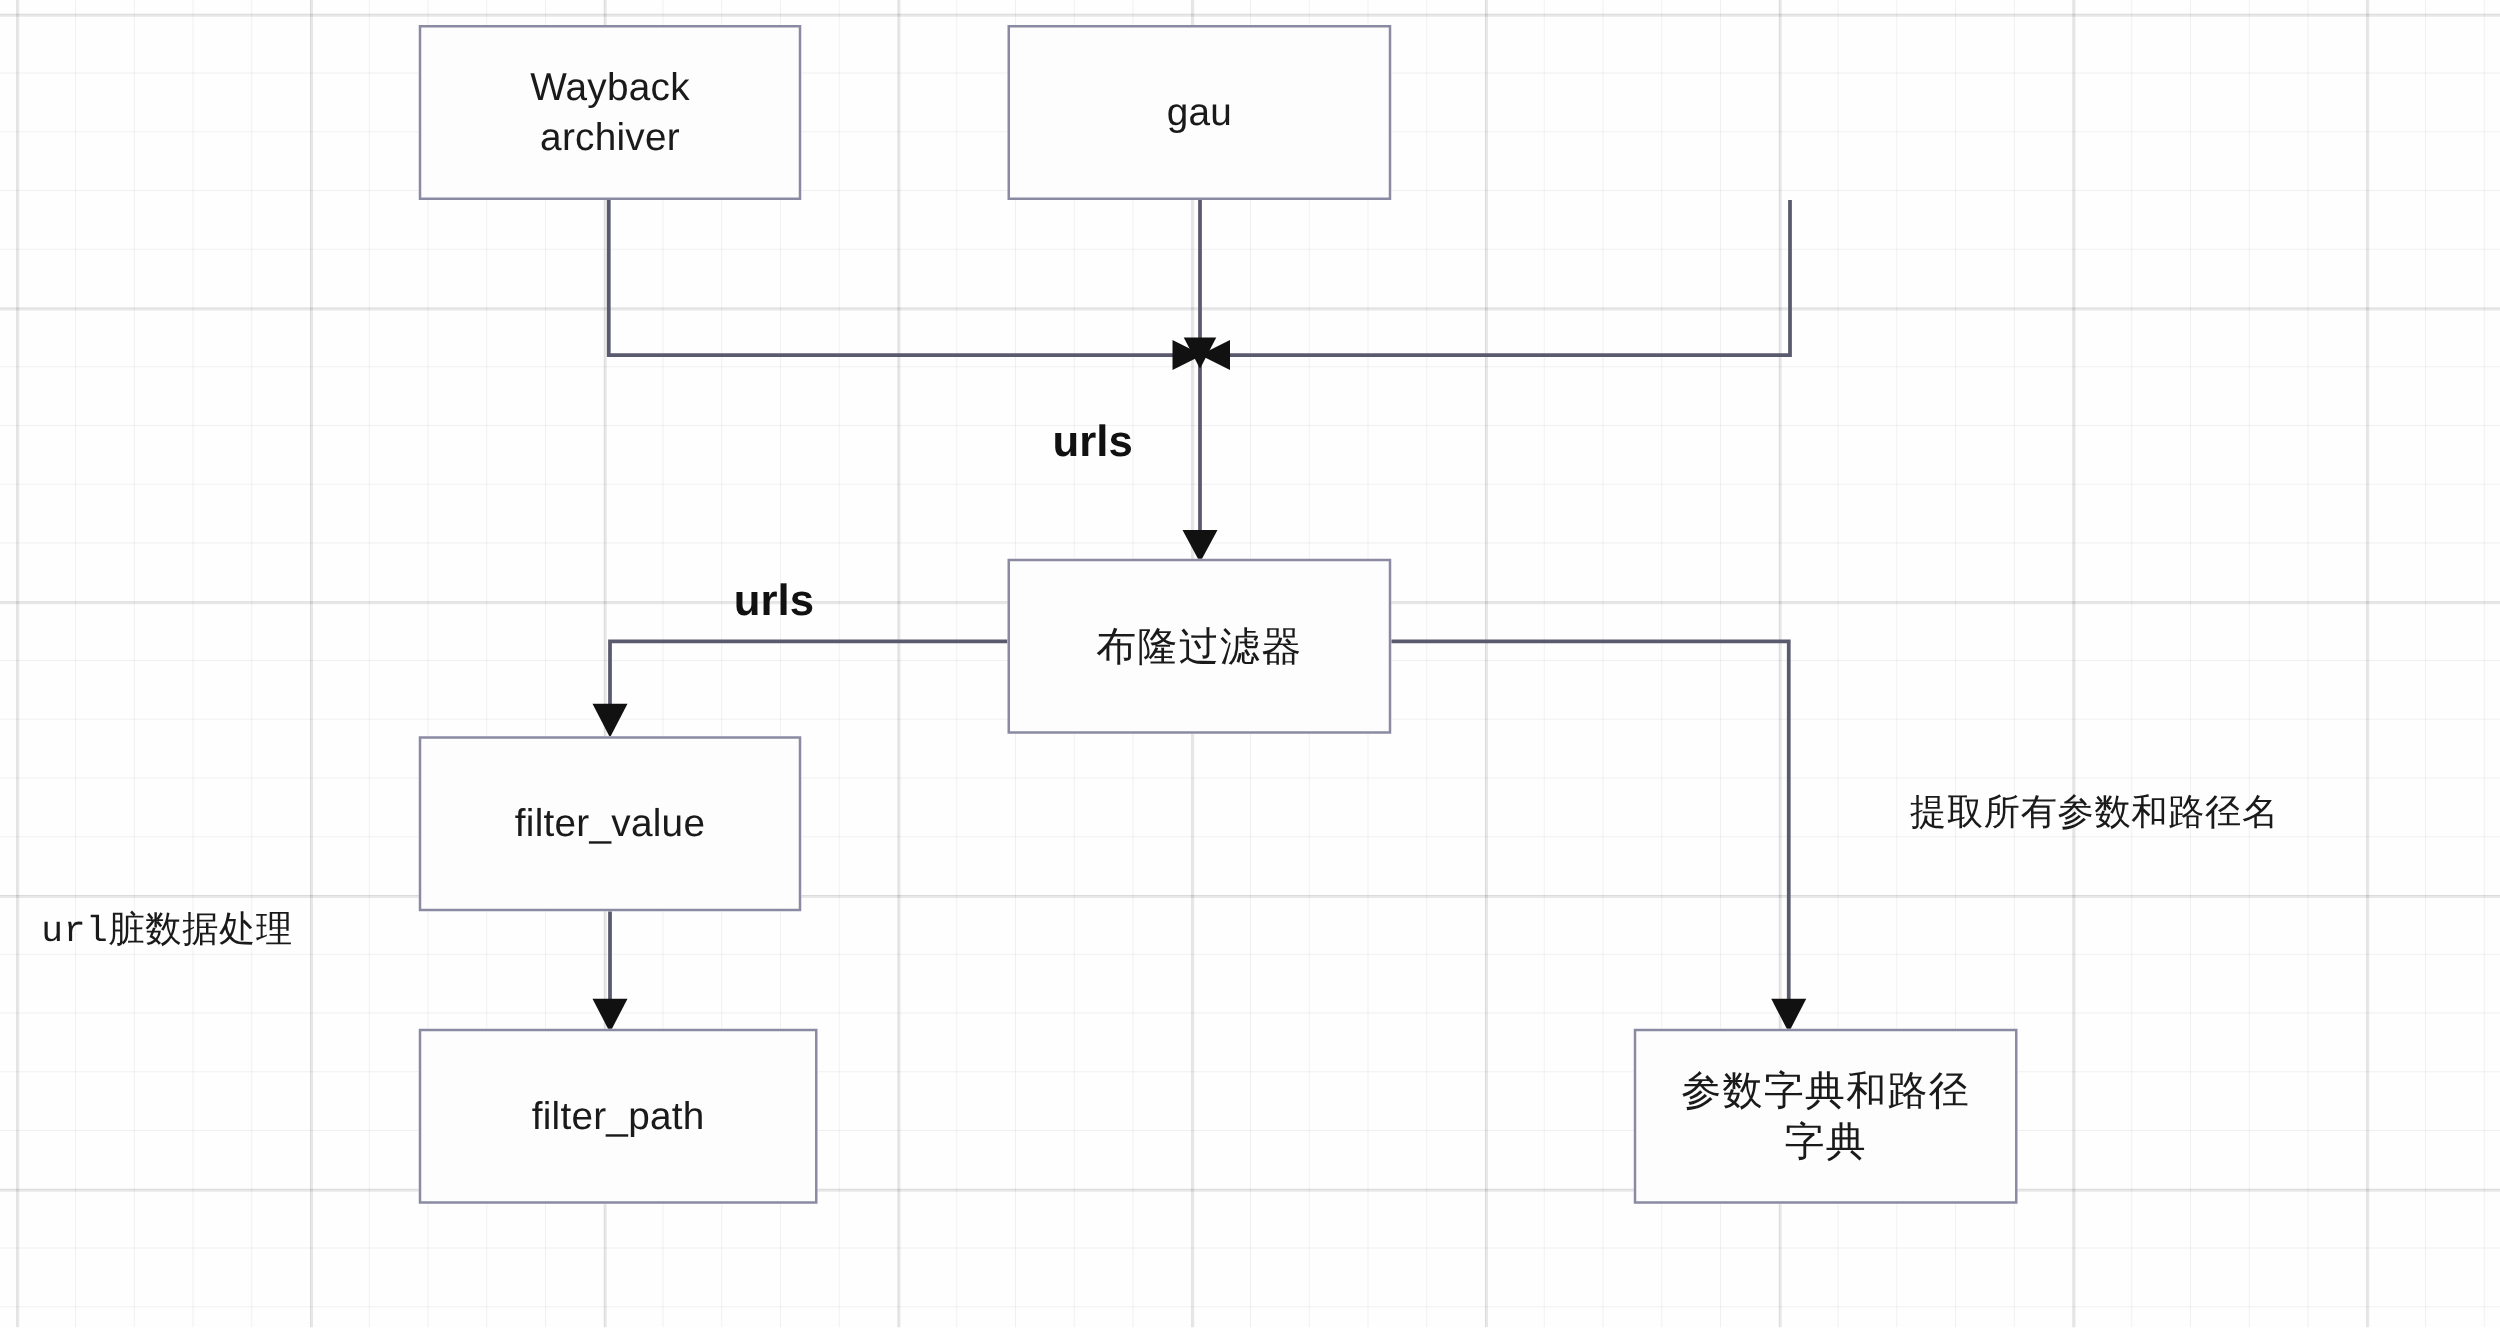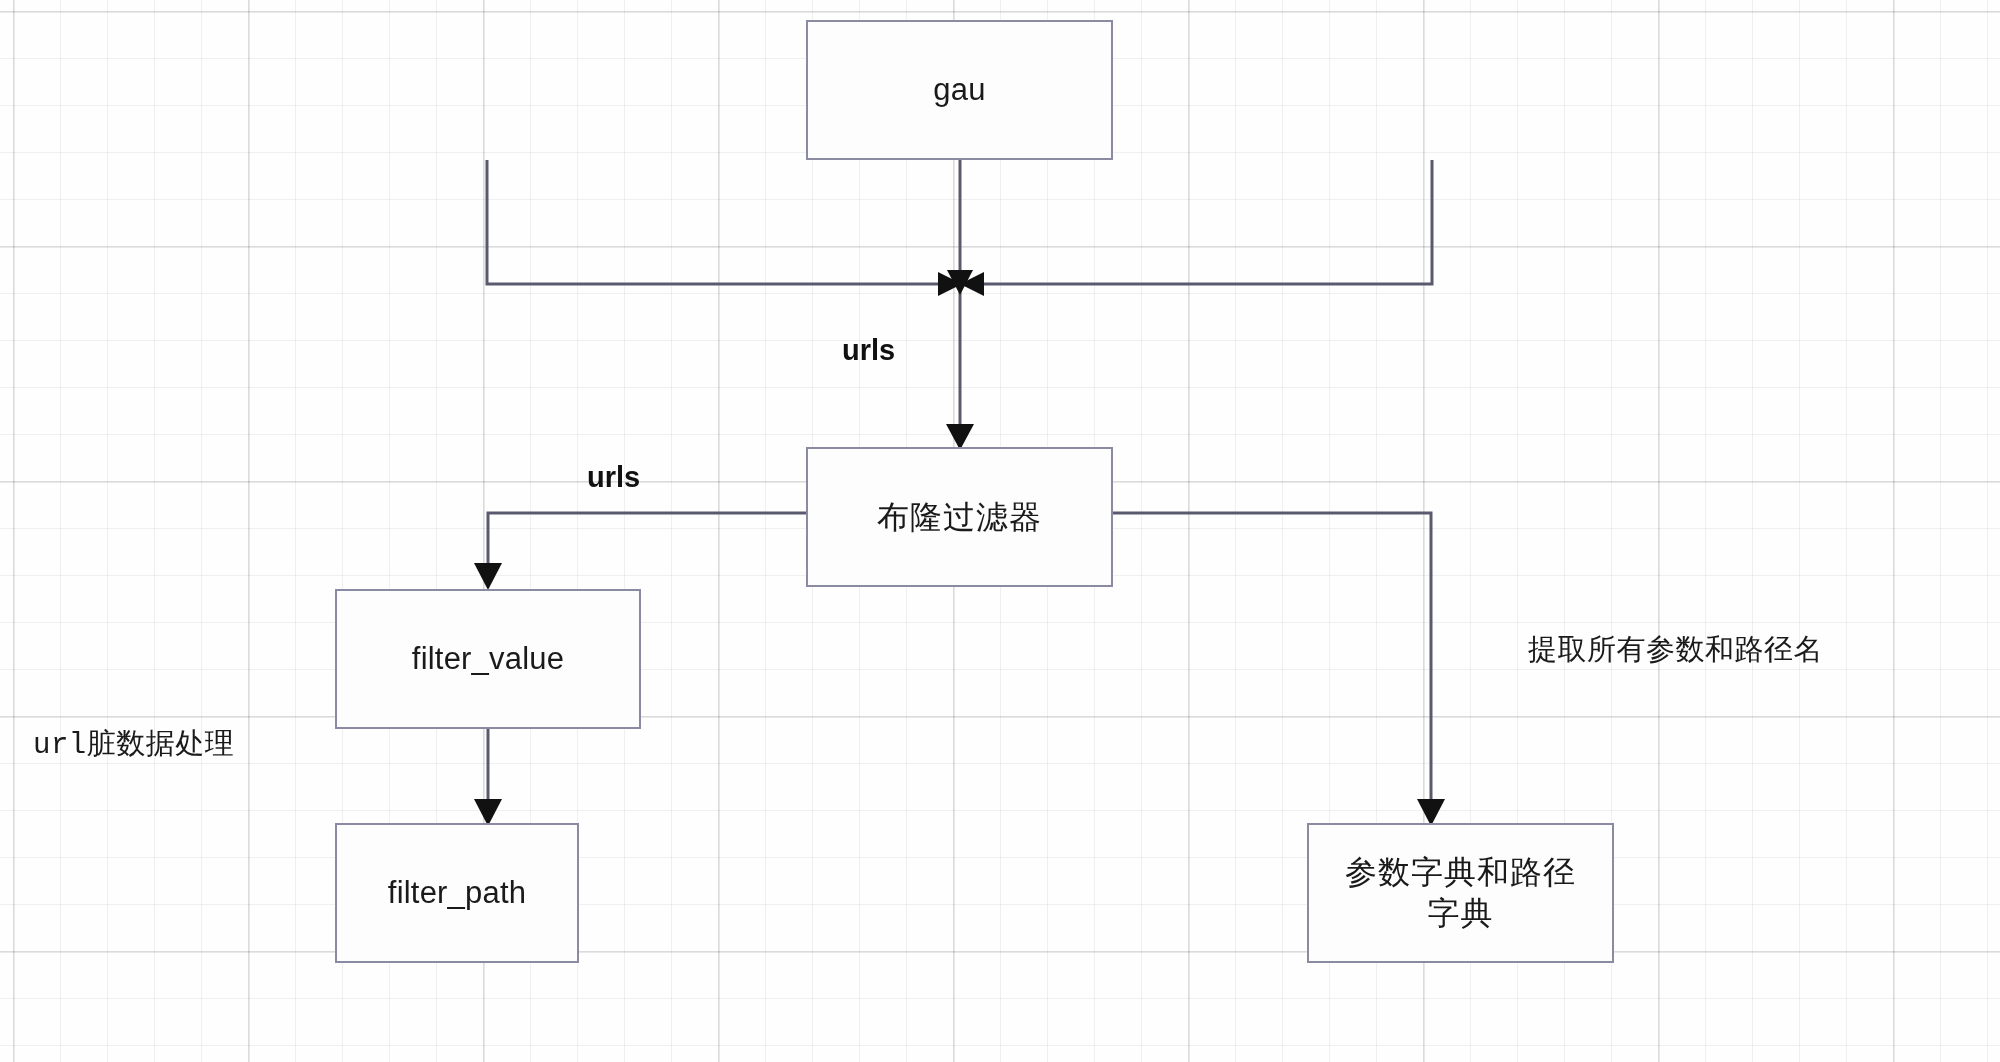--- a/index.html
+++ b/index.html
@@ -47,21 +47,21 @@
   }
   .node-label {
     display: block;
     white-space: pre-line;
   }
   .lbl-en { font-size: 31px; letter-spacing: 0.2px; }
   .lbl-cn { font-size: 32px; letter-spacing: 1px; }
   .edge-label {
     position: absolute;
     color: #111111;
-    font-size: 29px;
+    font-size: 35px;
     font-weight: 600;
     white-space: nowrap;
   }
   .note {
     position: absolute;
     color: #1a1a1a;
     font-size: 29px;
     white-space: nowrap;
     letter-spacing: 0.5px;
   }
@@ -103,35 +103,39 @@
       <path d="M1113,513 L1431,513 L1431,816" fill="none" stroke="#5a5a6e" stroke-width="3"></path>
       <path d="M1417,799 L1445,799 L1431,826 Z" fill="#111111"></path>
     </g>
 
     <g>
       <path d="M488,729 L488,816" fill="none" stroke="#5a5a6e" stroke-width="3"></path>
       <path d="M474,799 L502,799 L488,826 Z" fill="#111111"></path>
     </g>
   </svg>
 
+  <div class="node" style="left:335px; top:20px; width:306px; height:140px;">
+    <span class="node-label lbl-en">Wayback
+archiver</span>
+  </div>
 
   <div class="node" style="left:806px; top:20px; width:307px; height:140px;text-align:center;">
     <span class="node-label lbl-en">gau</span>
   </div>
 
 
   <div class="node" style="left:335px; top:589px; width:306px; height:140px;">
     <span class="node-label lbl-en">filter_value</span>
   </div>
 
   <div class="node" style="left:806px; top:447px; width:307px; height:140px;">
     <span class="node-label lbl-cn">布隆过滤器</span>
   </div>
 
-  <div class="node" style="left:335px; top:823px; width:244px; height:140px;">
+  <div class="node" style="left:335px; top:823px; width:319px; height:140px;">
     <span class="node-label lbl-en">filter_path</span>
   </div>
 
   <div class="node" style="left:1278px; top:823px; width:307px; height:140px;margin-left:29px;">
     <span class="node-label lbl-cn">参数字典和路径
 字典</span>
   </div>
 
   <div class="edge-label" style="left:842px; top:334px;">urls</div>
 

